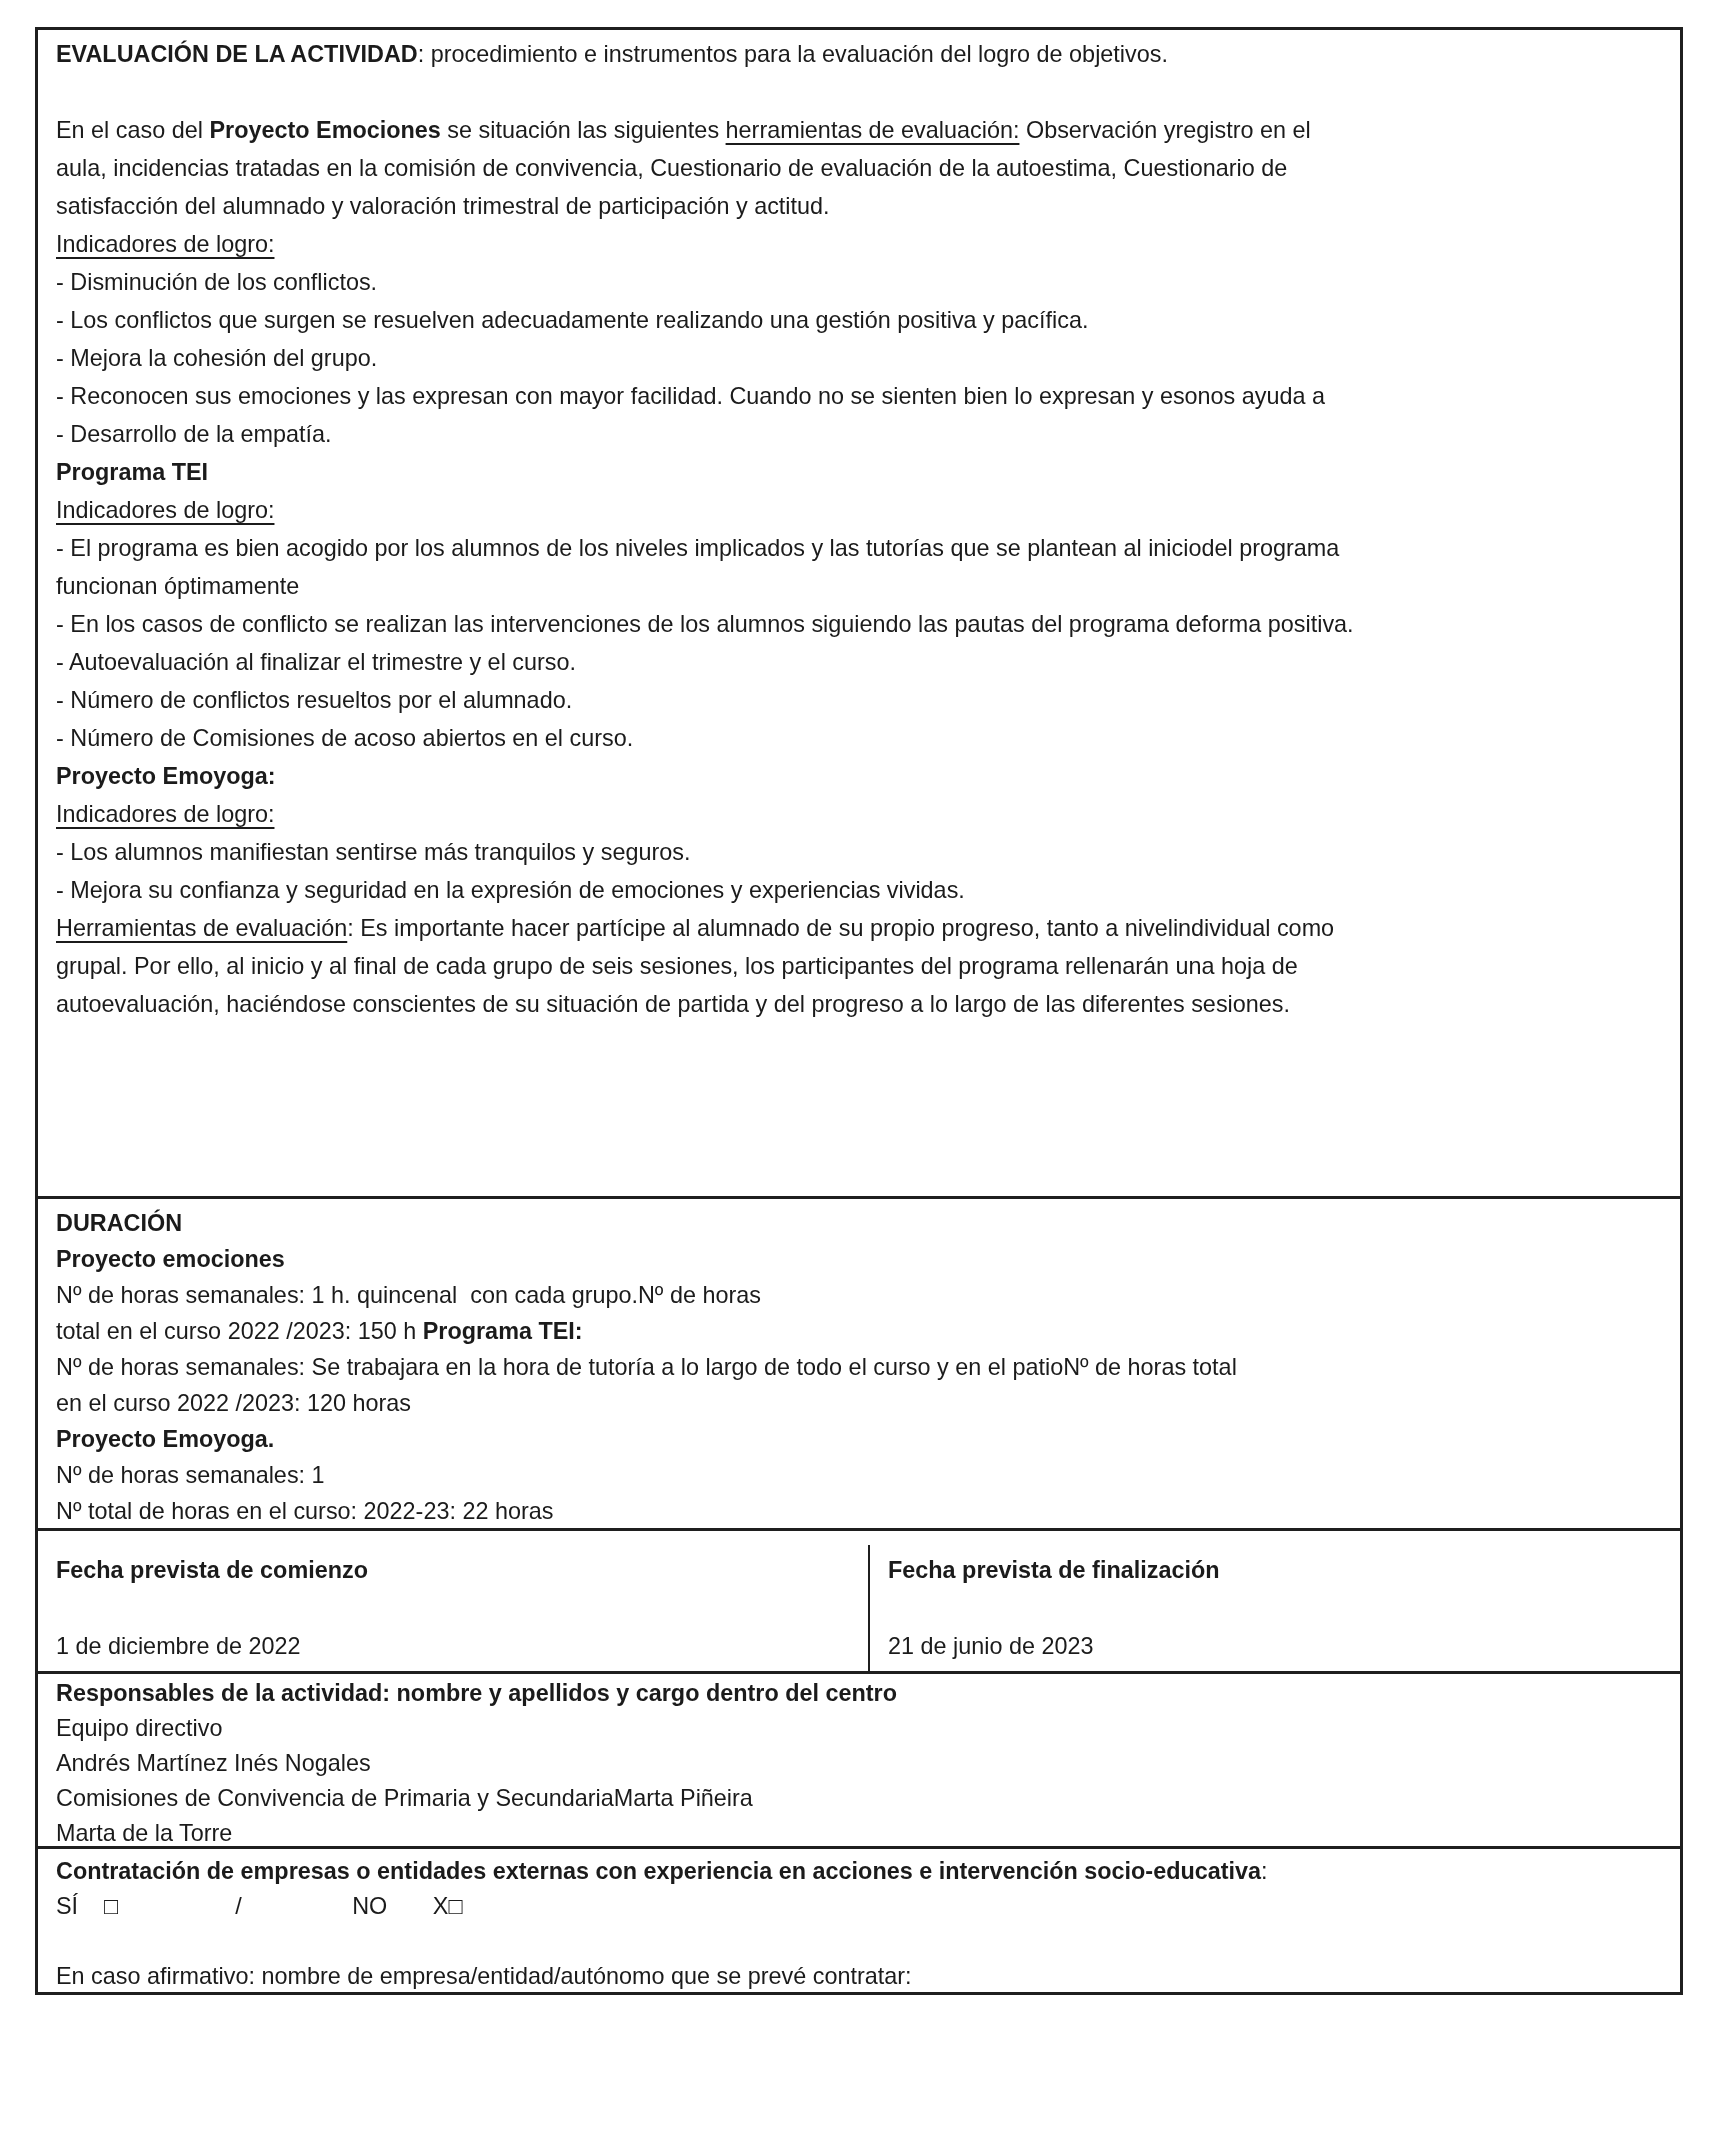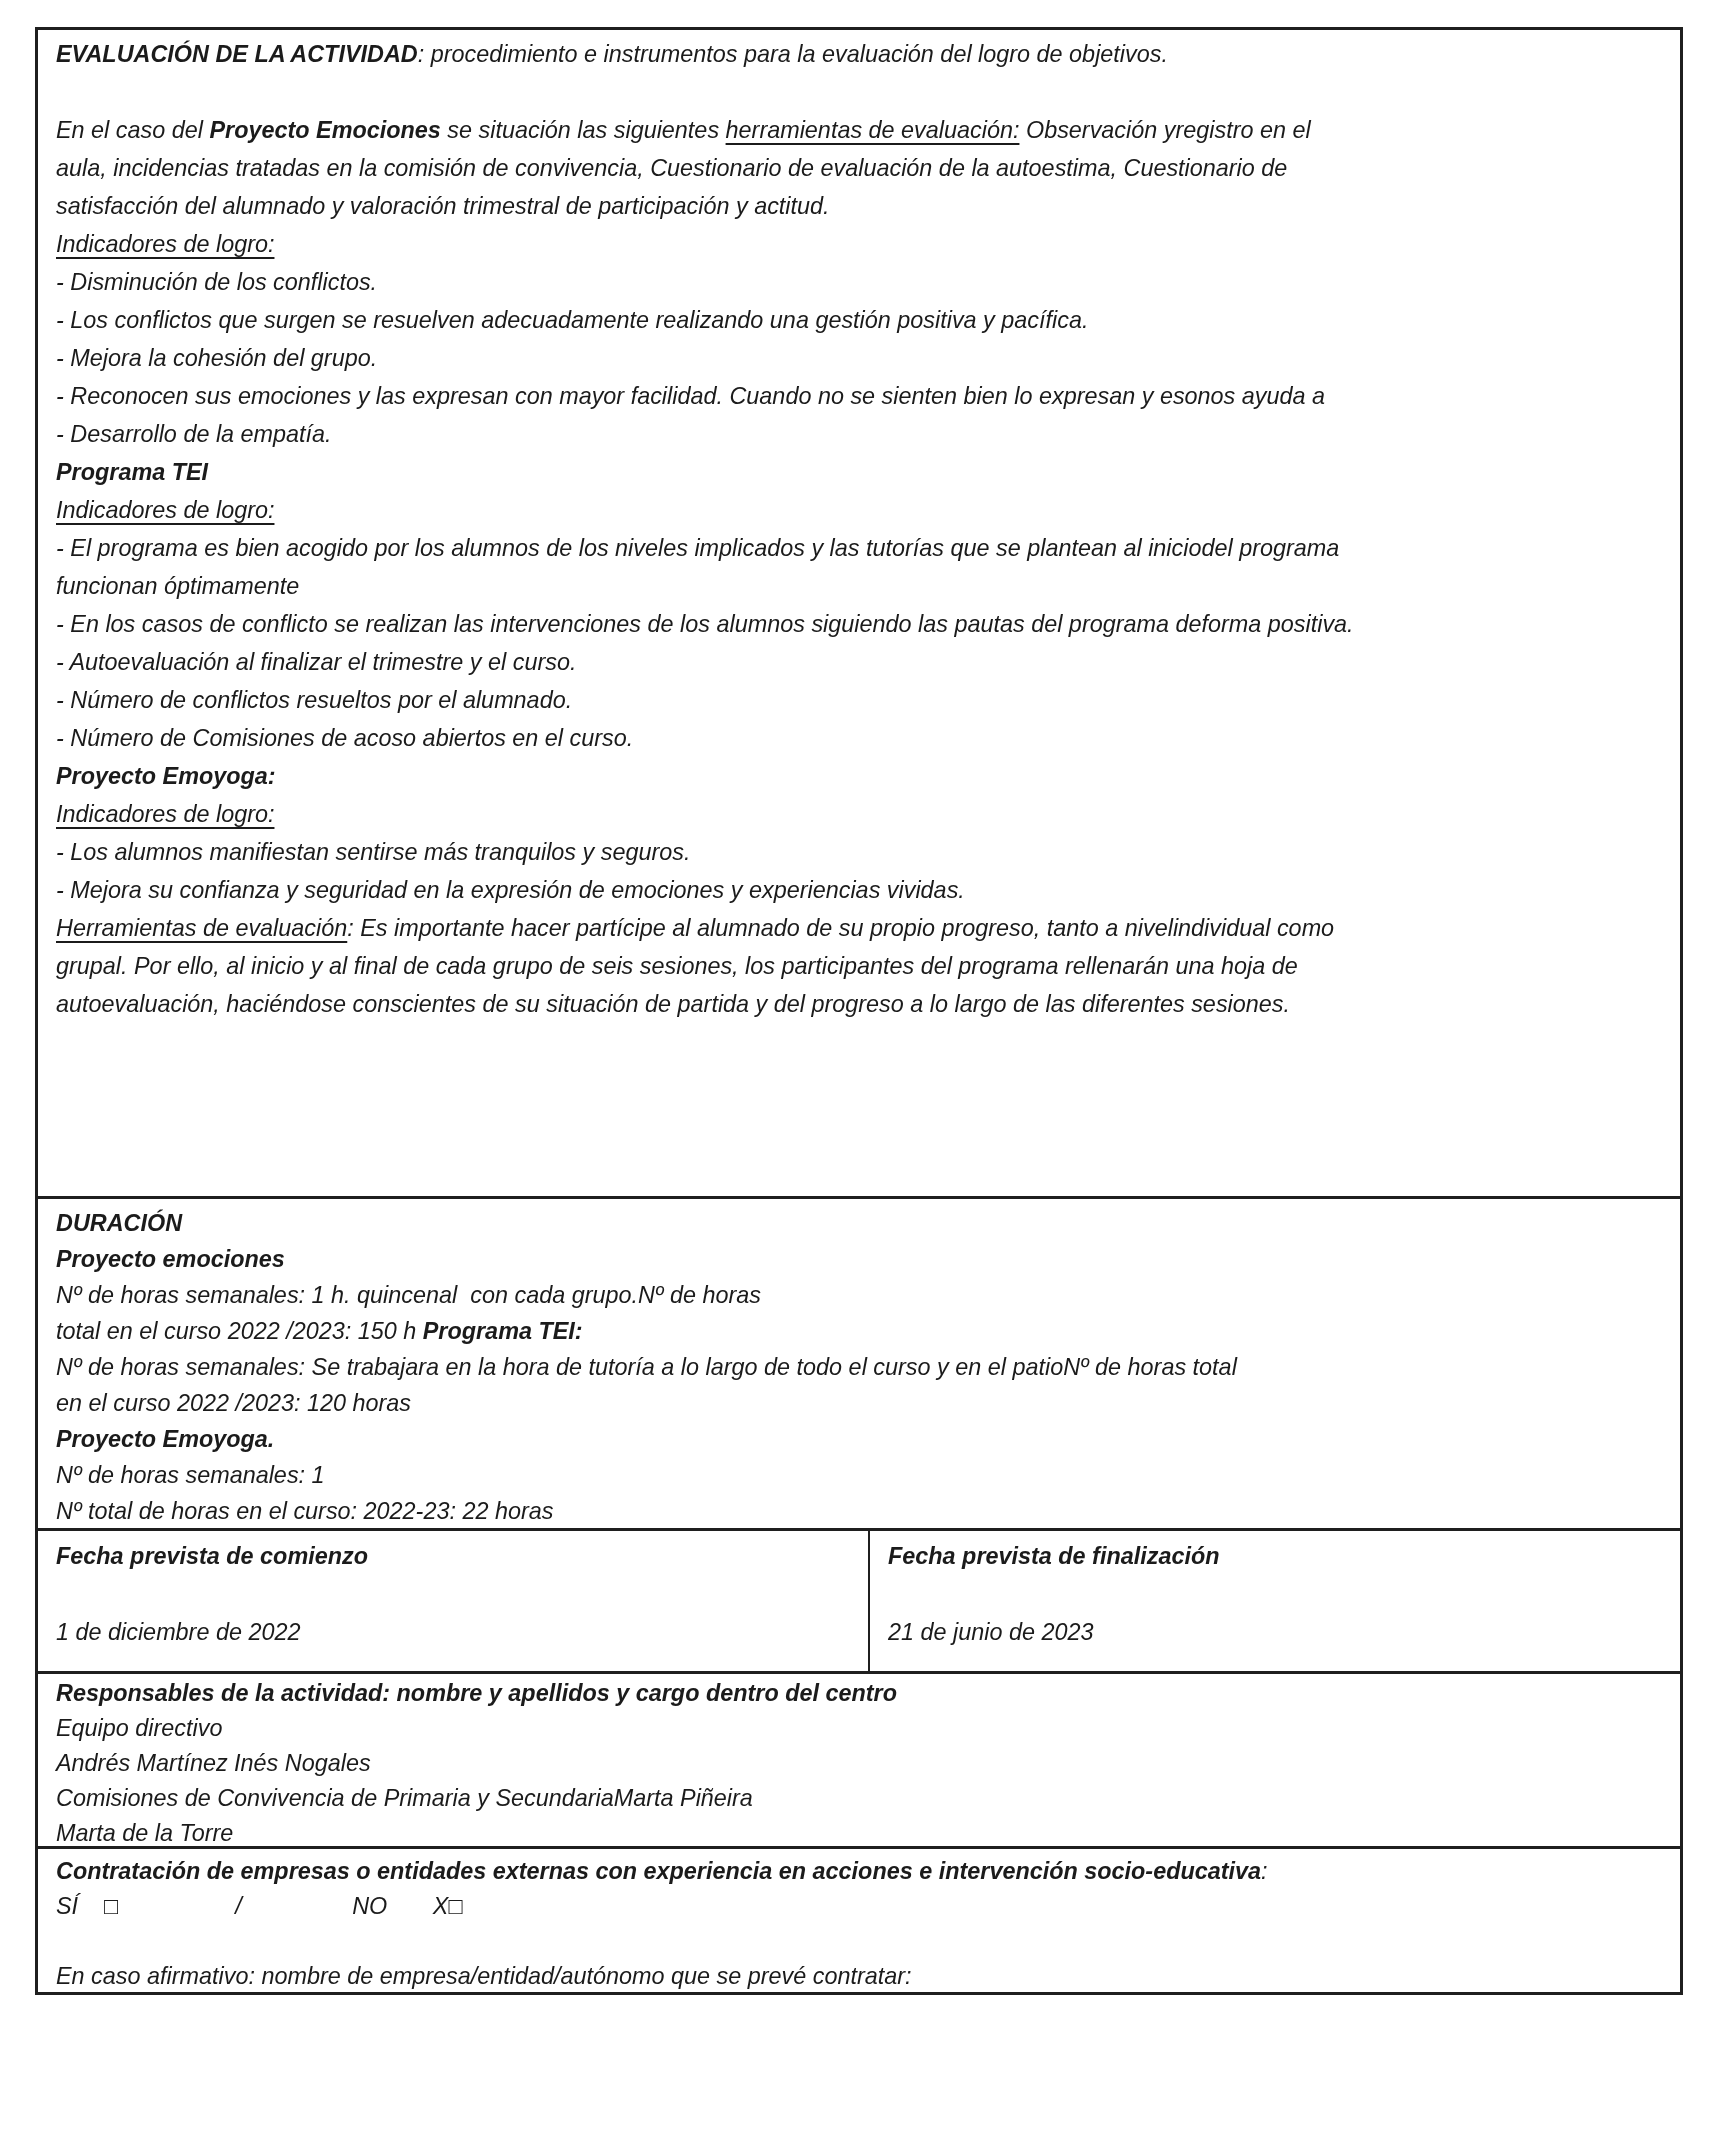--- a/index.html
+++ b/index.html
@@ -17,23 +17,23 @@
   }
   .row {
     box-sizing: border-box;
     padding-left: 18px; padding-right: 18px;
     font-size: 23.4px;
     overflow: hidden;
   }
   .row.bt { border-top: 3px solid #1f1f1f; }
   .row.nopad { padding-left: 0; padding-right: 0; }
   .cols { display: flex; height: 100%; }
-  .cell { box-sizing: border-box; padding: 6px 18px 8px 18px; overflow: hidden; }
+  .cell { box-sizing: border-box; padding: 6px 18px 8px 18px; overflow: hidden; margin-top: 14px; }
   .cell.first { border-right: 2.3px solid #1f1f1f; }
-  .line { white-space: pre; font-style: italic; }
+  .line { white-space: pre; }
   .seg.b { font-weight: bold; }
   .seg.u { text-decoration: underline; text-decoration-thickness: 2.3px; text-underline-offset: 4.5px; }
 </style>
 </head>
 <body>
 
 <div class="page">
   <div class="doc-table" id="table-root">
       <div class="row" style="height: 1166px; line-height: 38px; padding-top: 4.5px;">
         <div class="line" style="height: 38px;"><span class="seg b">EVALUACIÓN DE LA ACTIVIDAD</span><span class="seg">: procedimiento e instrumentos para la evaluación del logro de objetivos.</span></div>

